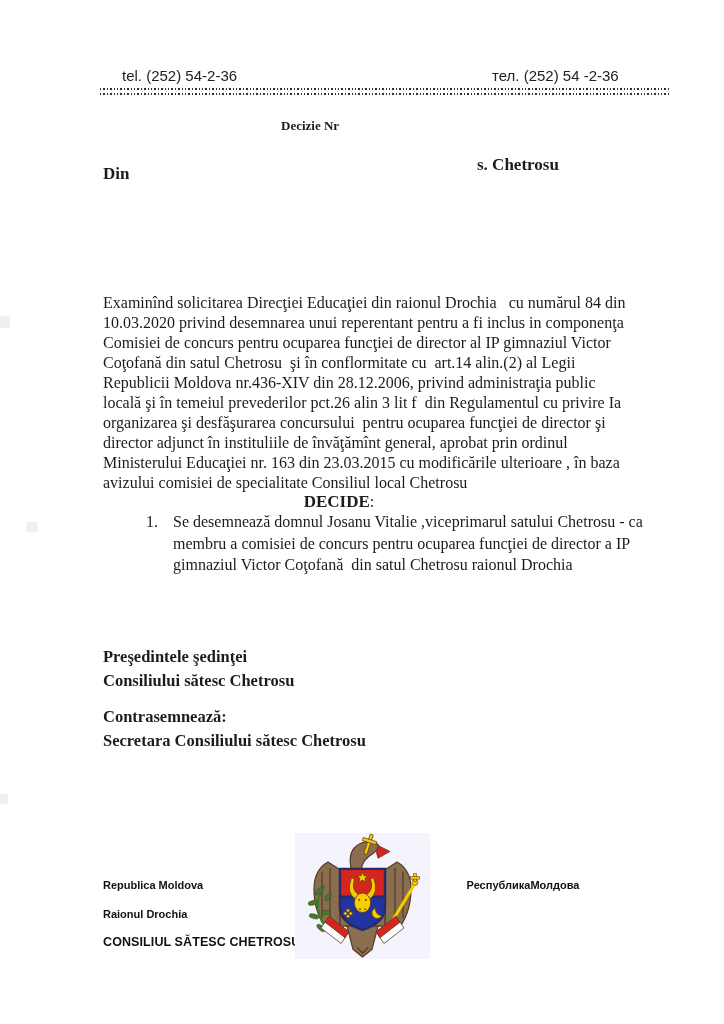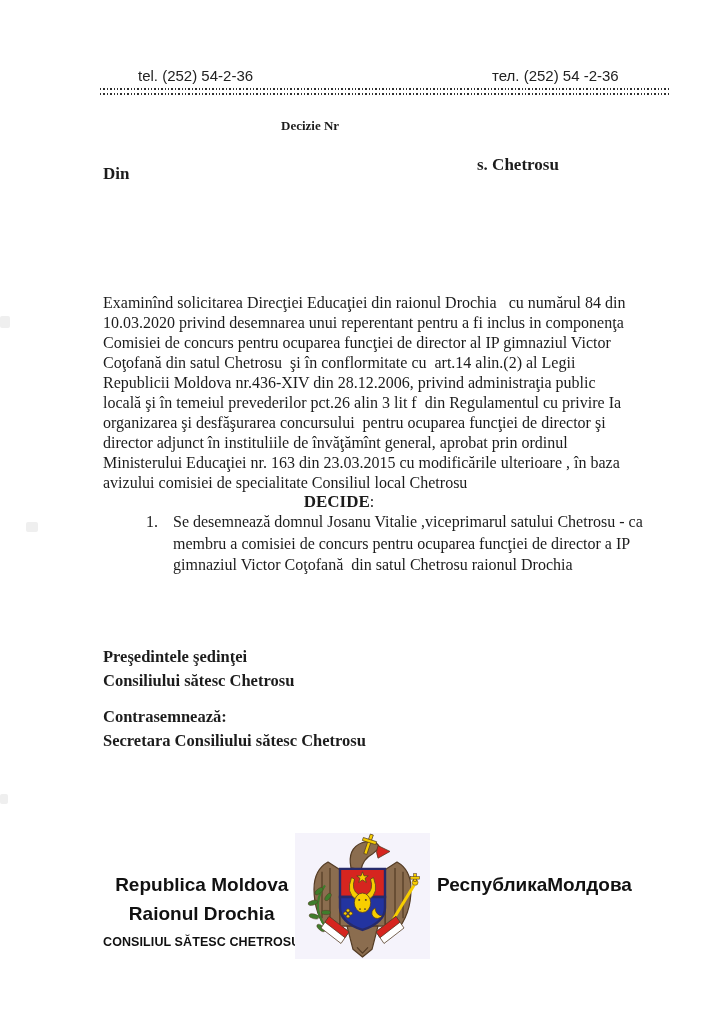--- a/index.html
+++ b/index.html
@@ -14,21 +14,21 @@
     overflow:hidden;
     color:var(--ink);
     font-family:"Liberation Serif","DejaVu Serif",serif;
   }
   .abs{position:absolute;}
   
   .tel{
     font-family:"Liberation Sans","DejaVu Sans",sans-serif;
     font-size:15px;color:#222;
   }
-  .tel-left{left:122px;top:67px;margin-left:16px;}
+  .tel-left{left:122px;top:67px;}
   .tel-right{left:492px;top:67px;}
   
   .separator{left:100px;top:88px;width:570px;}
   .sep-row{
     height:2.4px;
     background:repeating-linear-gradient(90deg,#2e2e2e 0 1.4px,transparent 1.4px 3.4px);
   }
   .sep-row + .sep-row{margin-top:2.6px;}
   
   .decizie{left:281px;top:118px;font-size:13px;font-weight:bold;}
@@ -66,21 +66,21 @@
   
   .footer{left:0;top:833px;width:724px;height:130px;}
   .emblem-box{position:absolute;left:295px;top:0;width:135px;height:126px;}
   .footer-col{
     position:absolute;top:38px;
     font-family:"Liberation Sans","DejaVu Sans",sans-serif;
     font-weight:bold;line-height:28.7px;color:#111;
   }
   .footer-left{left:103px;text-align:left;}
   .footer-right{left:437px;width:172px;text-align:center;}
-  .f-line{font-size:19px;text-align:center;}
+  .f-line{font-size:11px;}
   .f-line-small{font-size:12.5px;letter-spacing:0.1px;}
   
   .artifact{background:#efefef;border-radius:2px;}
   .a1{left:0;top:316px;width:10px;height:12px;}
   .a2{left:26px;top:522px;width:12px;height:10px;}
   .a3{left:0;top:794px;width:8px;height:10px;}
 </style>
 </head>
 <body>
 

